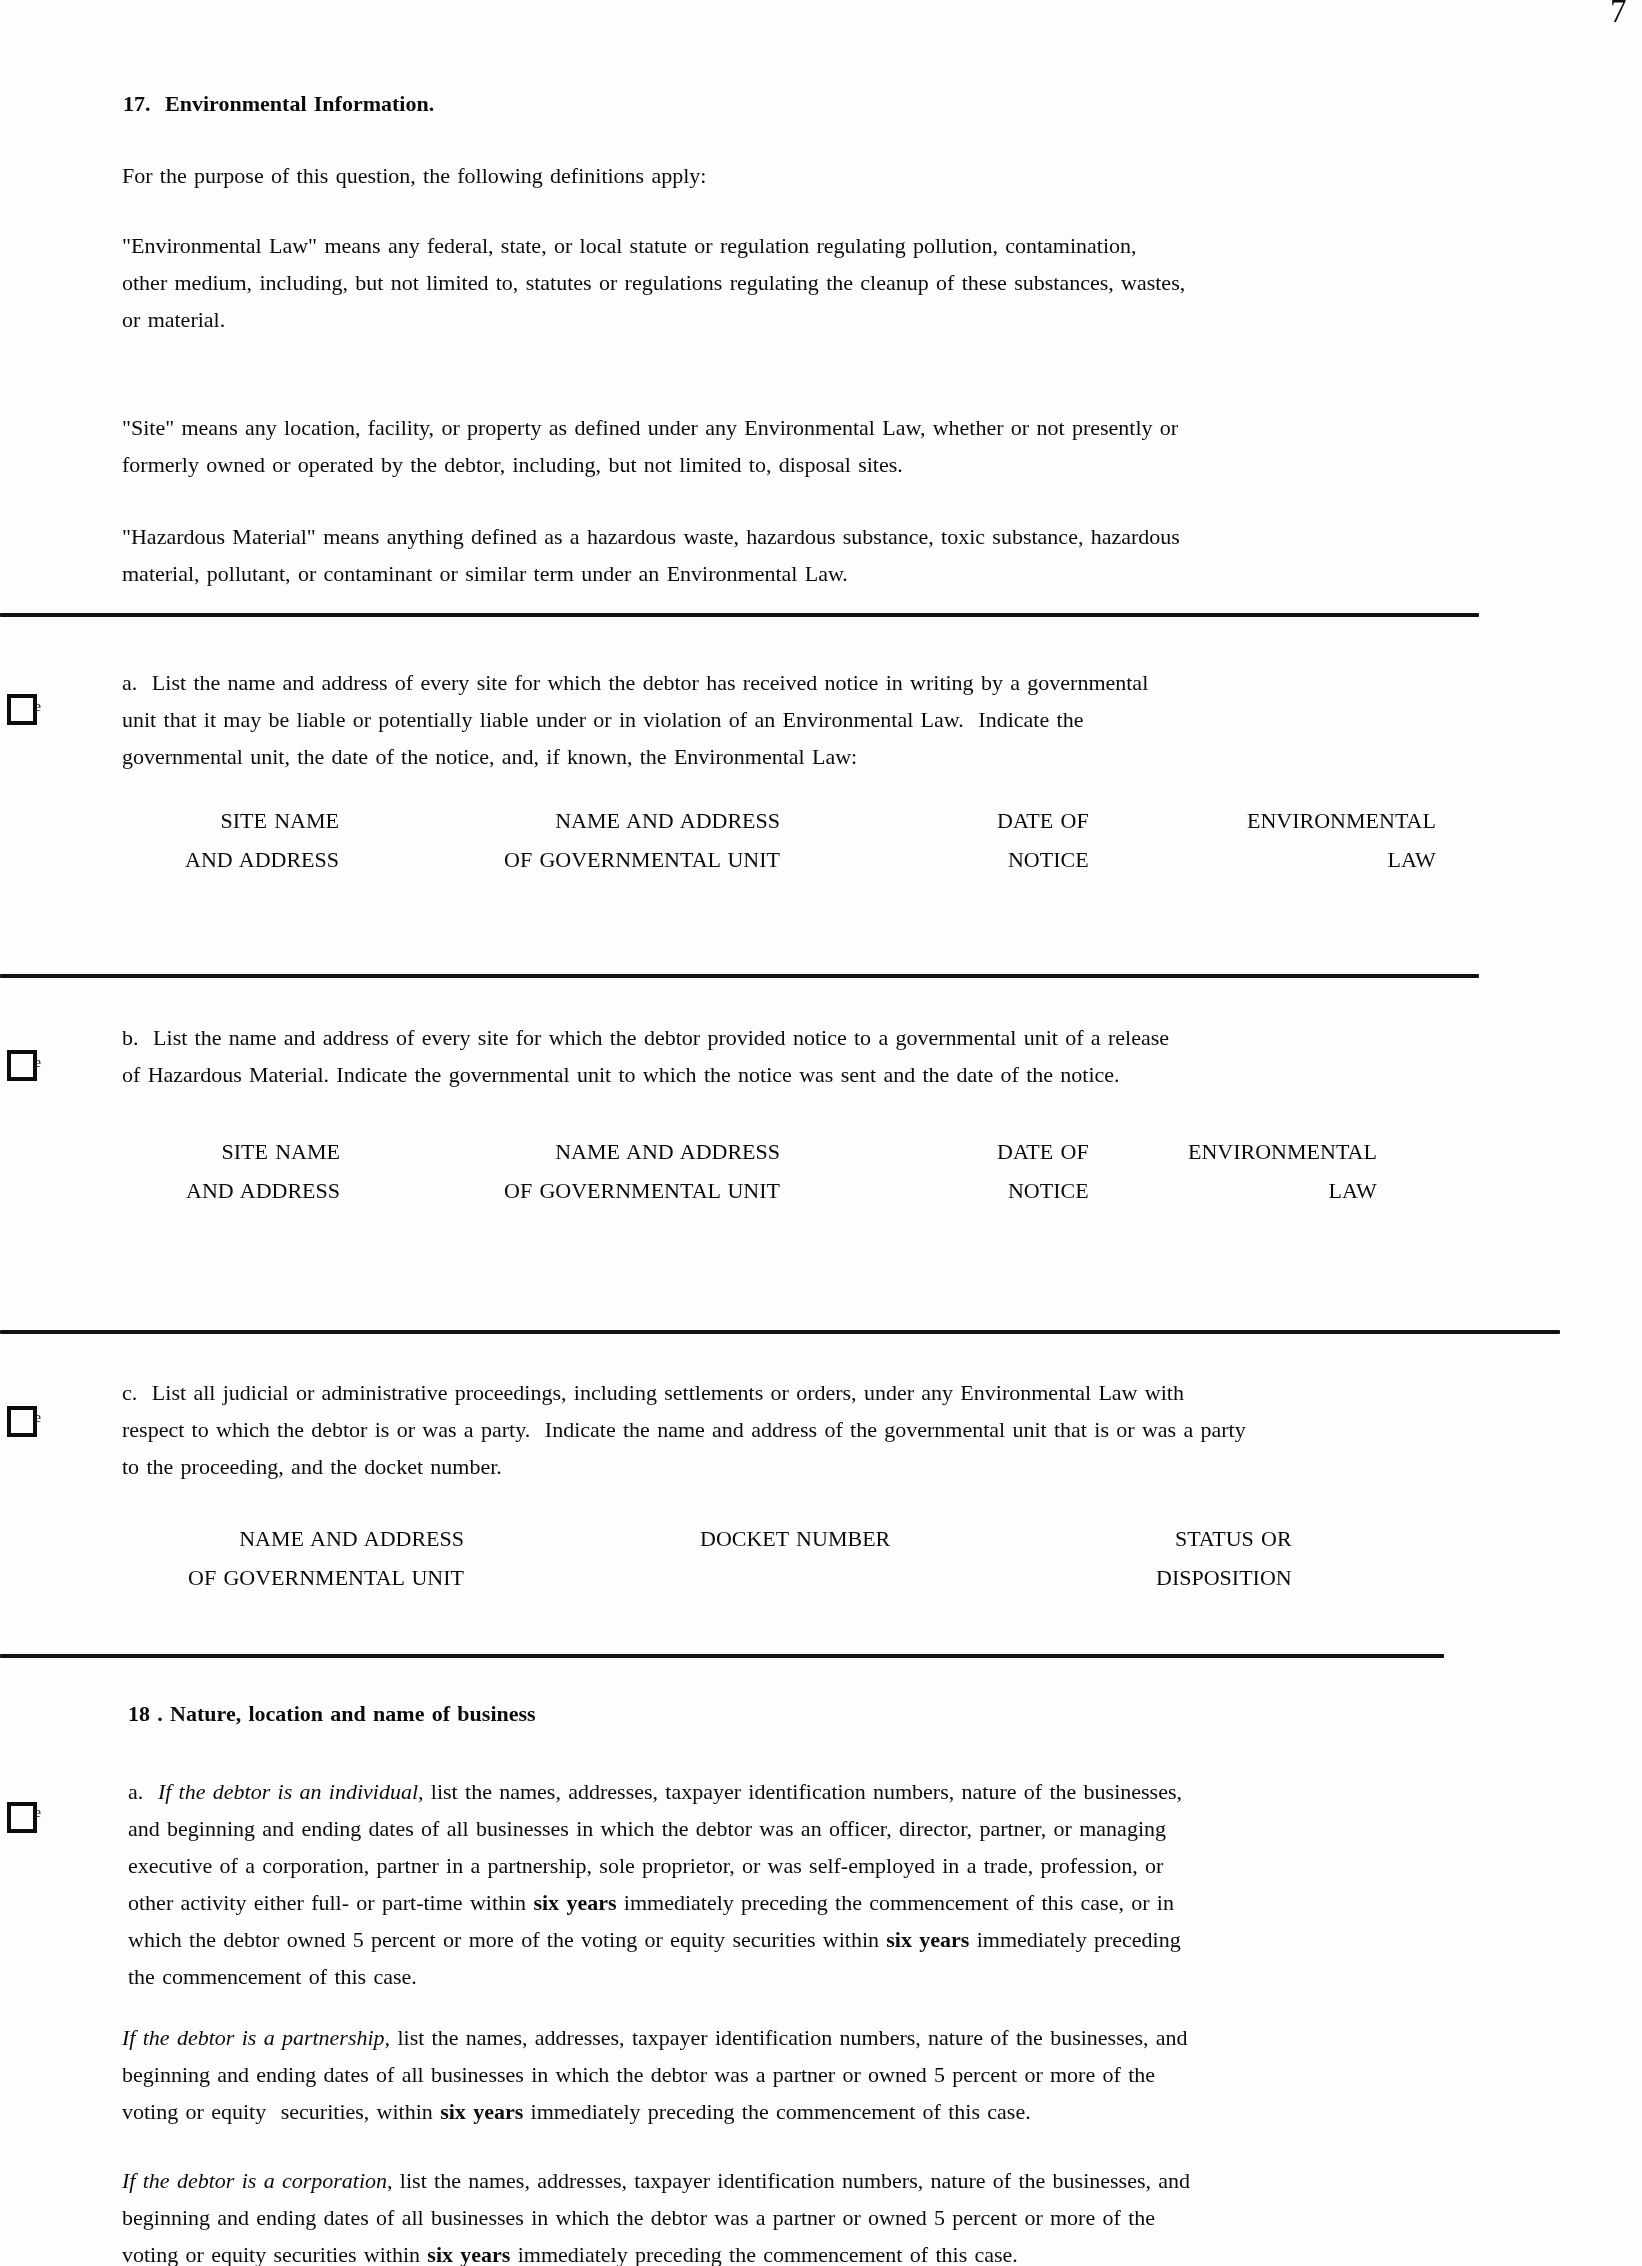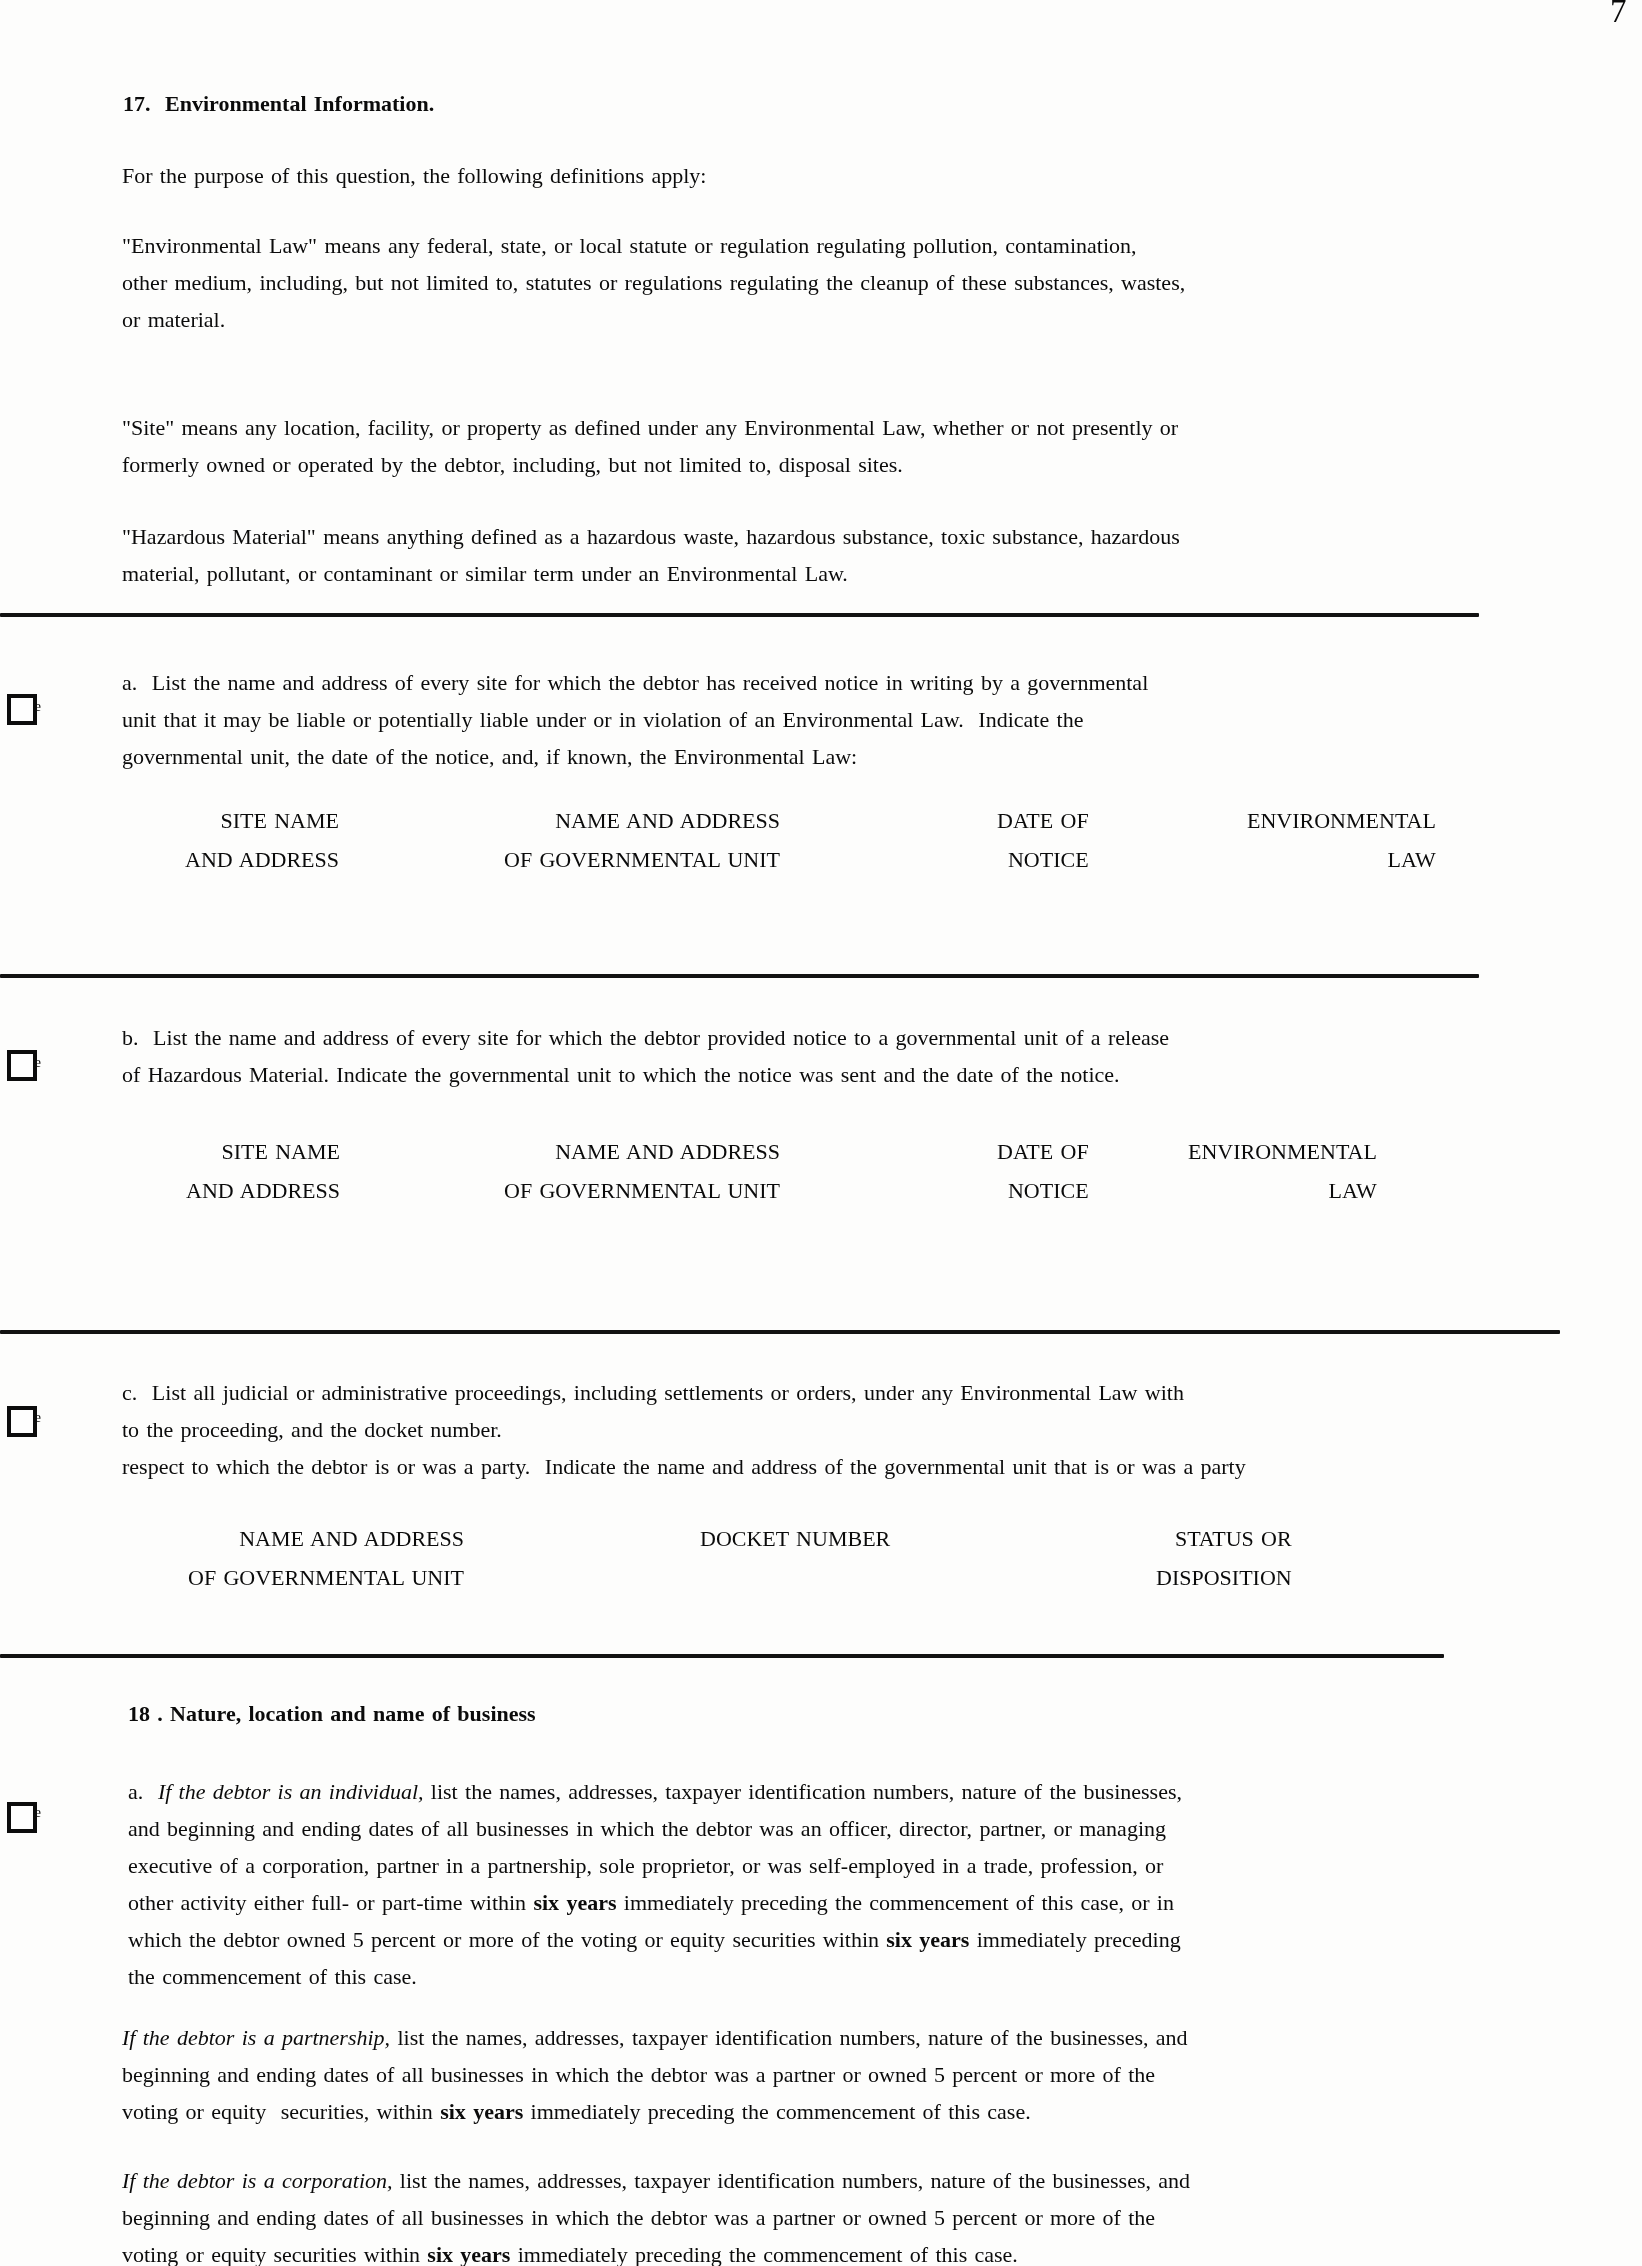--- a/index.html
+++ b/index.html
@@ -127,22 +127,22 @@
     <div class="line">LAW</div>
   </div>
 
   <div class="rule" style="top:1330px;width:1560px;"></div>
 
   <div class="none-label" style="left:9.2px;top:1384px;">None</div>
   <div class="cbox" style="left:7.4px;top:1406px;"></div>
 
   <div class="block" style="left:122px;top:1374px;">
     <div class="line">c.  List all judicial or administrative proceedings, including settlements or orders, under any Environmental Law with</div>
+    <div class="line">respect to which the debtor is or was a party.  Indicate the name and address of the governmental unit that is or was a party</div>
     <div class="line">to the proceeding, and the docket number.</div>
-    <div class="line">respect to which the debtor is or was a party.  Indicate the name and address of the governmental unit that is or was a party</div>
   </div>
 
   <div class="block thead" style="left:188px;top:1519px;">
     <div class="line">NAME AND ADDRESS</div>
     <div class="line">OF GOVERNMENTAL UNIT</div>
   </div>
   <div class="block thead" style="left:700px;top:1519px;">
     <div class="line">DOCKET NUMBER</div>
   </div>
   <div class="block thead" style="left:1119px;top:1519px;margin-left:37px;">

